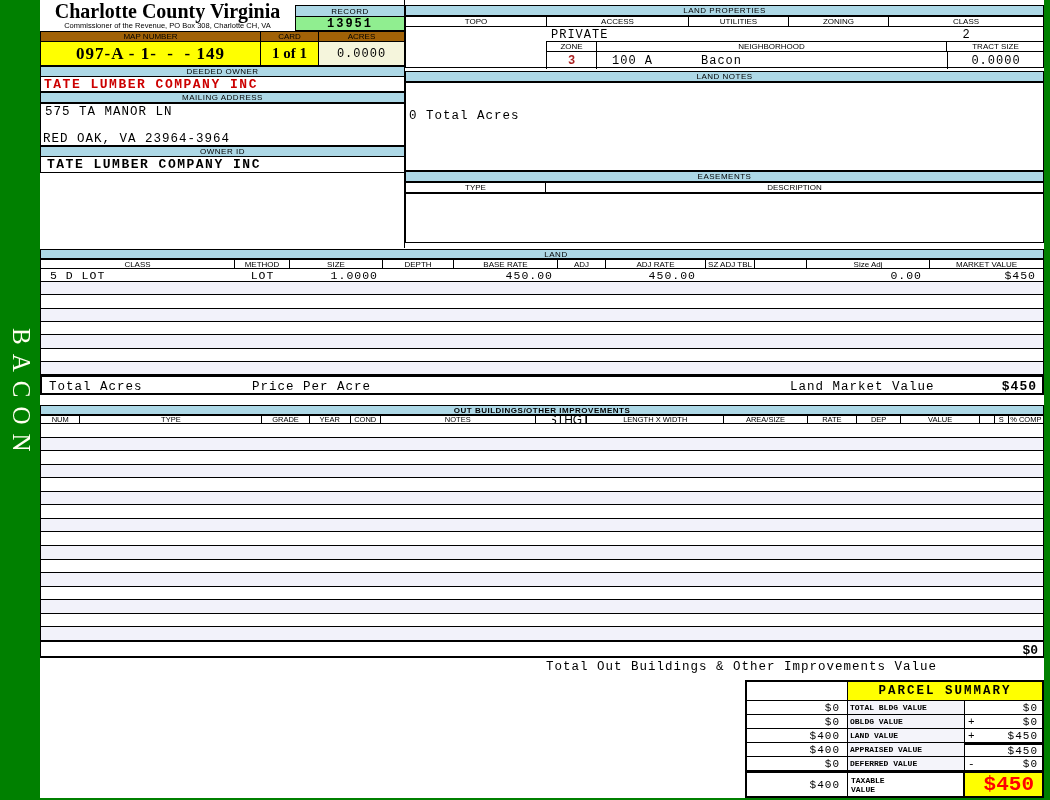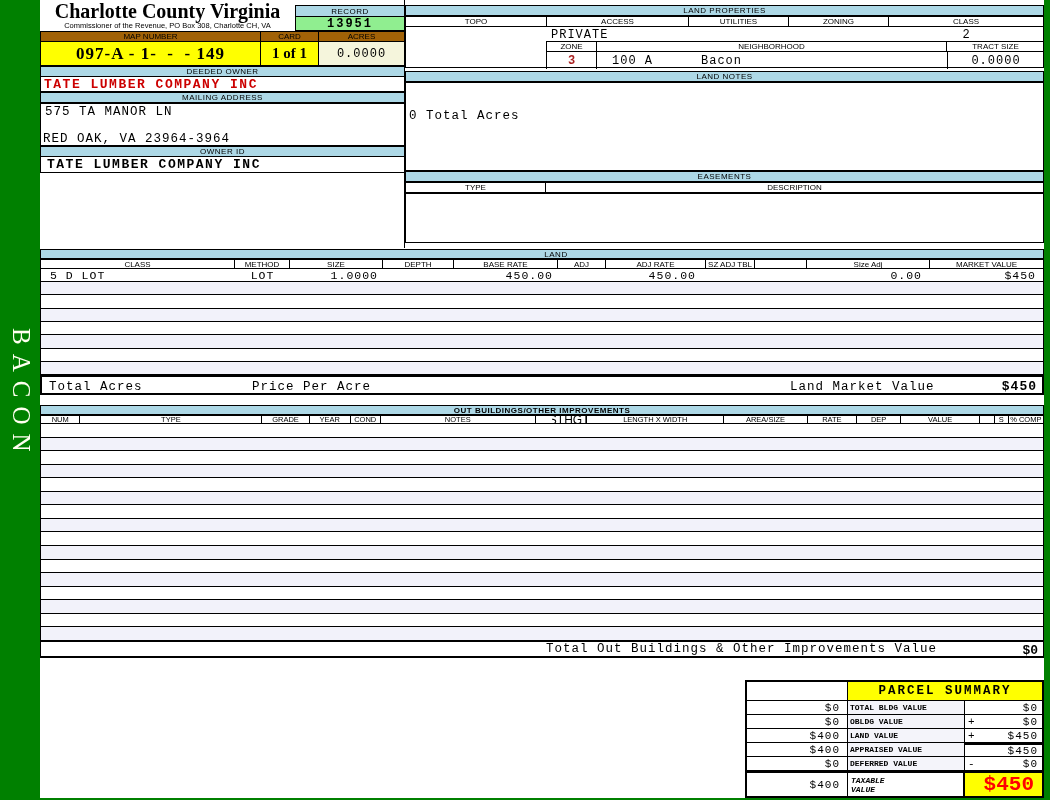--- a/index.html
+++ b/index.html
@@ -165,21 +165,21 @@
       <div class="cell" style="width:85px;font-size:7.5px;">AREA/SIZE</div>
       <div class="cell" style="width:50px;font-size:7.5px;">RATE</div>
       <div class="cell" style="width:45px;font-size:7.5px;">DEP</div>
       <div class="cell" style="width:80px;font-size:7.5px;">VALUE</div>
       <div class="cell" style="width:15px;font-size:7.5px;"></div>
       <div class="cell" style="width:14px;font-size:7.5px;">S</div>
       <div class="cell" style="width:35px;font-size:7.5px;">% COMP</div>
     </div>
     <div class="abs stripes-out" style="left:0;top:424px;width:1004px;height:217px;"></div>
     <div class="abs mono" style="left:0;top:641px;width:1004px;height:17px;border:1px solid #000;border-bottom:2px solid #000;background:#fff;font-size:12.5px;">
-      <span class="abs" style="left:505px;top:0;letter-spacing:1px;">Total Out Buildings &amp; Other Improvements Value</span>
+      <span class="abs" style="left:505px;top:18px;letter-spacing:1px;">Total Out Buildings &amp; Other Improvements Value</span>
       <span class="abs" style="right:5px;top:1px;font-weight:bold;font-size:13px;">$0</span>
     </div>
 
     <div class="abs summary" style="left:705px;top:680px;width:299px;height:118px;">
 
       <div style="border-right:1px solid #000;border-bottom:1px solid #000;"></div>
       <div class="mono" style="grid-column:2/5;background:#FFFF00;border-bottom:1px solid #000;font-weight:bold;font-size:12.5px;letter-spacing:2px;display:flex;align-items:center;justify-content:center;">PARCEL SUMMARY</div>
 
       <div class="s-prev">$0</div>
       <div class="s-label">TOTAL BLDG VALUE</div>
@@ -200,21 +200,21 @@
       <div class="s-label">APPRAISED VALUE</div>
       <div class="s-op bt2"></div>
       <div class="s-val bt2">$450</div>
 
       <div class="s-prev">$0</div>
       <div class="s-label">DEFERRED VALUE</div>
       <div class="s-op">-</div>
       <div class="s-val">$0</div>
 
       <div class="s-prev bt2" style="border-bottom:none;">$400</div>
-      <div class="bt2" style="border-right:2px solid #000;background:#fff;font-family:'Liberation Mono','DejaVu Sans Mono',monospace;font-weight:bold;font-size:8px;display:flex;flex-direction:column;justify-content:center;padding-left:3px;line-height:9px;font-style:italic;">
+      <div class="bt2" style="border-right:2px solid #000;background:#fff;font-family:'Liberation Mono','DejaVu Sans Mono',monospace;font-weight:bold;font-size:8px;display:flex;flex-direction:column;justify-content:center;padding-left:3px;line-height:9px;">
         <span>TAXABLE</span>
         <span>VALUE</span>
       </div>
       <div class="mono bt2" style="grid-column:3/5;background:#FFFF00;color:#FF0000;font-weight:bold;font-size:21px;display:flex;align-items:center;justify-content:flex-end;padding-right:8px;">$450</div>
     </div>
 
   </div>
 </div>
 
 </body></html>

